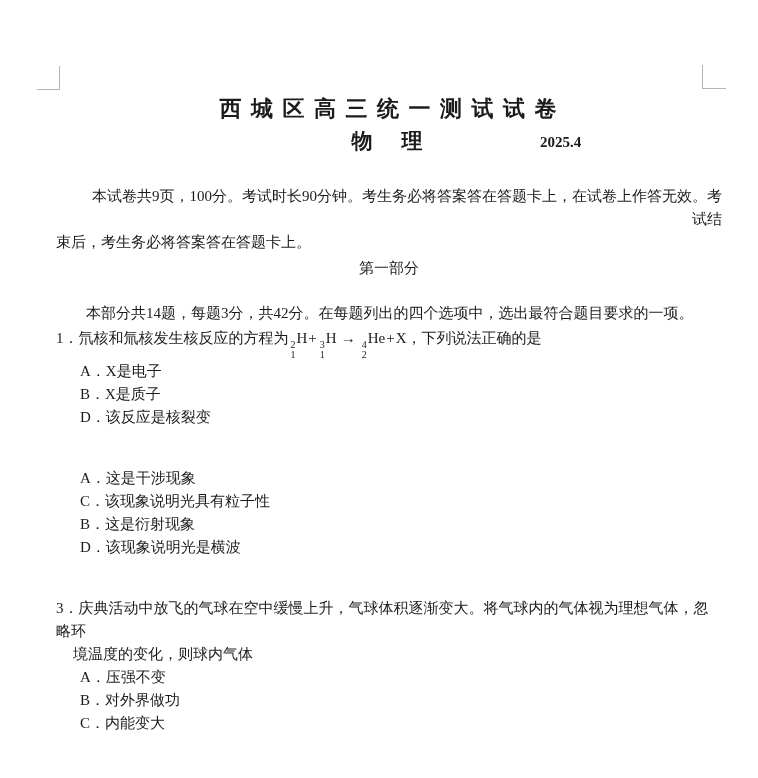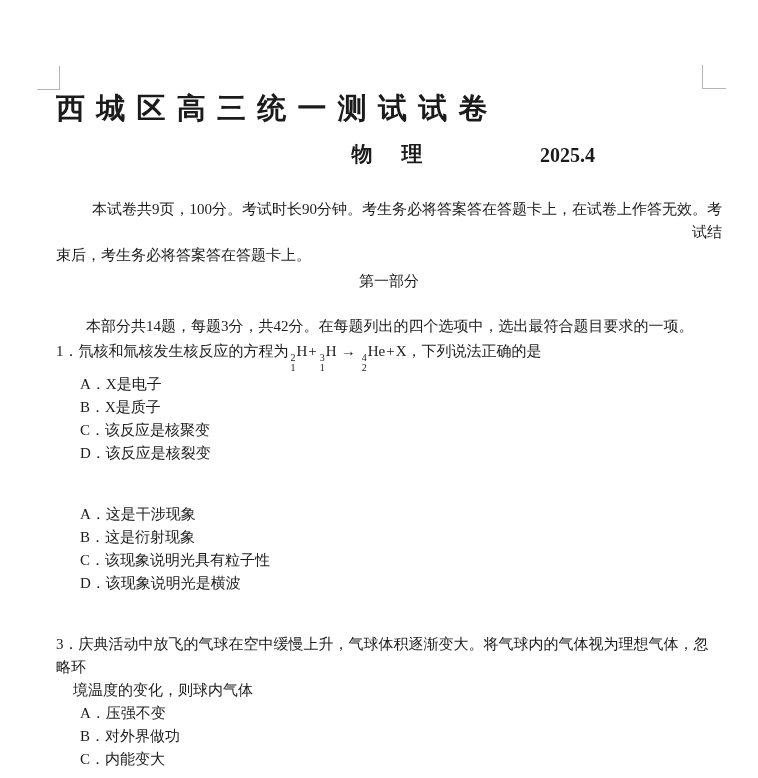--- a/index.html
+++ b/index.html
@@ -26,40 +26,41 @@
     border-left: 1.5px solid #b5b5b5;
     border-bottom: 1.5px solid #b5b5b5;
   }
   .content {
     position: absolute;
     left: 56px; top: 0;
     width: 666px;
   }
   .title {
     margin-top: 94px;
-    font-size: 29px;
+    text-align: center;
+    font-size: 22px;
     font-weight: bold;
     letter-spacing: 2px;
     line-height: 29px;
     white-space: nowrap;
   }
   .subject-line {
     position: relative;
-    margin-top: 17px;
+    margin-top: 4px;
     text-align: center;
     font-size: 21px;
     font-weight: bold;
     letter-spacing: 4px;
     line-height: 28px;
   }
   .exam-date {
     position: absolute;
     left: 484px;
     top: 6px;
-    font-size: 20px;
+    font-size: 15px;
     font-weight: bold;
     letter-spacing: 0;
     line-height: 18px;
   }
   .intro { margin-top: 30px; }
   .indent-2em { text-indent: 2em; text-align: right; }
   .section-heading {
     margin-top: 3px;
     text-align: center;
   }
@@ -119,28 +120,27 @@
             </span><span>H</span><span class="eq-op">+</span><span class="nuclide">
               <span>3</span>
               <span>1</span>
             </span><span>H</span><span class="eq-arrow">→</span><span class="nuclide">
               <span>4</span>
               <span>2</span>
             </span><span>He</span><span class="eq-op">+</span><span>X</span></span><span>，下列说法正确的是</span>
       </div>
       <div class="option"><span>A．</span><span>X是电子</span></div>
       <div class="option"><span>B．</span><span>X是质子</span></div>
-      <div class="option"><span>C．</span><span>该反应是核聚变</span></div>
       <div class="option"><span>D．</span><span>该反应是核裂变</span></div>
     </div>
 
     <div class="question">
       <div class="option"><span>A．</span><span>这是干涉现象</span></div>
+      <div class="option"><span>C．</span><span>该现象说明光具有粒子性</span></div>
       <div class="option"><span>B．</span><span>这是衍射现象</span></div>
-      <div class="option"><span>C．</span><span>该现象说明光具有粒子性</span></div>
       <div class="option"><span>D．</span><span>该现象说明光是横波</span></div>
     </div>
 
     <div class="question">
       <div>
         <span>3．</span><span>庆典活动中放飞的气球在空中缓慢上升，气球体积逐渐变大。将气球内的气体视为理想气体，忽略环</span>
       </div>
       <div class="q-cont">境温度的变化，则球内气体</div>
       <div class="option"><span>A．</span><span>压强不变</span></div>
       <div class="option"><span>B．</span><span>对外界做功</span></div>

